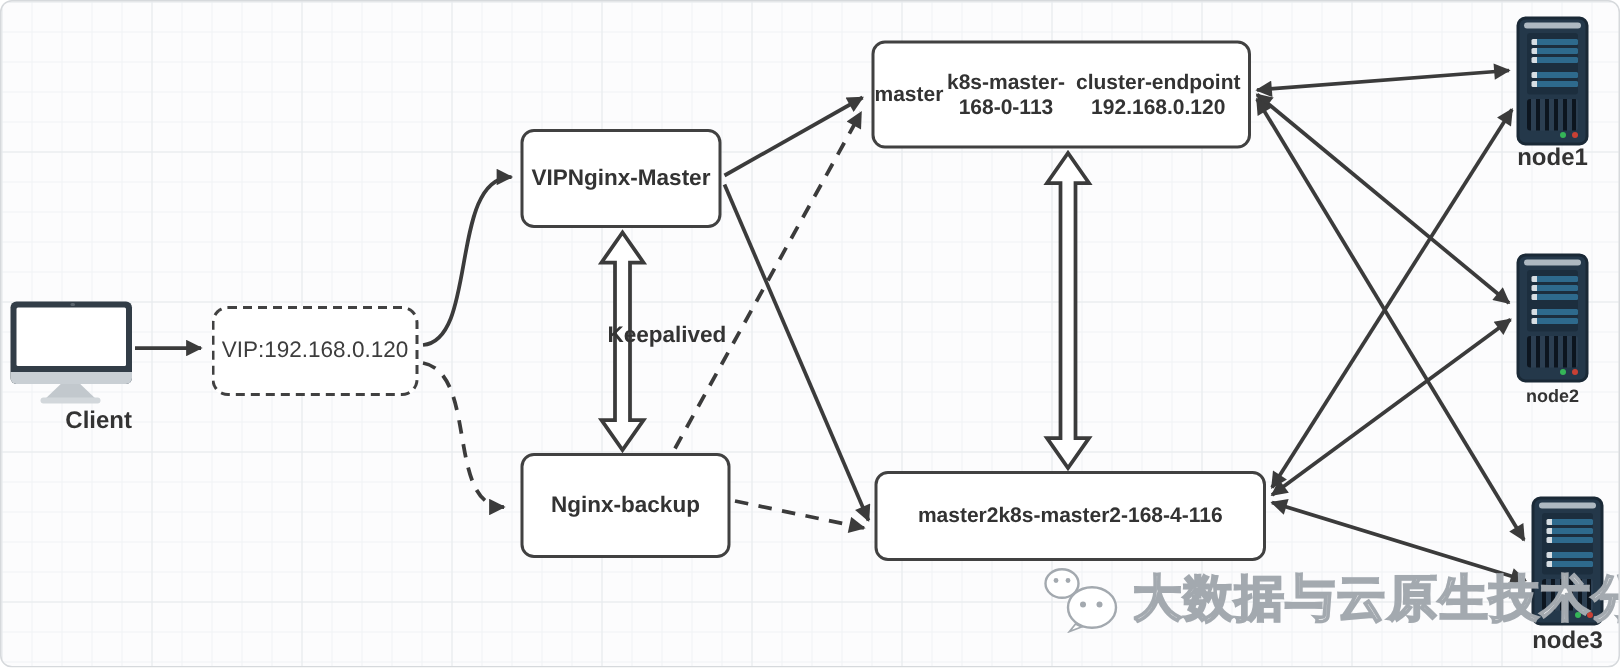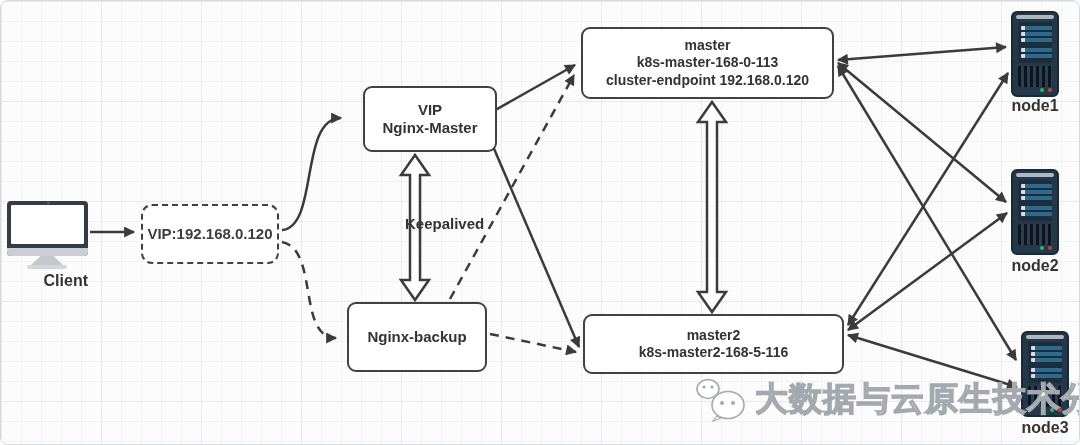--- a/index.html
+++ b/index.html
@@ -12,24 +12,24 @@
       linear-gradient(#e7eaed 1px, transparent 1px),
       linear-gradient(90deg, #e7eaed 1px, transparent 1px),
       linear-gradient(#f0f2f4 1px, transparent 1px),
       linear-gradient(90deg, #f0f2f4 1px, transparent 1px);
     background-size:100px 100px,100px 100px,20px 20px,20px 20px;
   }
   #wires{position:absolute;left:0;top:0;width:1080px;height:445px;}
 
   .box{
     position:absolute;background:#fff;border:2.5px solid #414141;border-radius:9px;
-    display:flex;flex-direction:column;align-items:center;justify-content:center;
+    display:flex;flex-direction:row;align-items:center;justify-content:center;
     color:#333;font-weight:bold;text-align:center;line-height:1.22;
   }
-  .box.dashed{border-style:dashed;border-radius:11px;font-weight:bold;color:#3d3d3d;}
+  .box.dashed{border-style:dashed;border-radius:11px;font-weight:normal;color:#3d3d3d;}
 
   .floatlabel{position:absolute;color:#333;font-weight:bold;white-space:nowrap;}
 
   
   .monitor{position:absolute;left:6px;top:200px;width:81px;height:55px;background:#323d47;
     border-radius:4px;padding:4px 4px 0 4px;}
   .monitor .screen{width:100%;height:39px;background:#fff;border-radius:1px;}
   .monitor .chin{position:absolute;left:0;bottom:0;width:100%;height:8px;background:#c9cfd4;
     border-radius:0 0 4px 4px;}
   .monitor .cam{position:absolute;top:1px;left:50%;width:3px;height:2px;margin-left:-1px;background:#5a646d;border-radius:1px;}
@@ -104,37 +104,37 @@
     <div class="chin"></div>
   </div>
   <div class="stand"></div>
   <div class="standbase"></div>
   <div class="floatlabel" style="left:6px;top:271px;width:81px;text-align:right;font-size:16px;">Client</div>
 
   <div class="box dashed" style="left:140px;top:203px;width:138px;height:60px;font-size:15px;">
     <span>VIP:192.168.0.120</span>
   </div>
 
-  <div class="box" style="left:346px;top:85px;width:134px;height:66px;font-size:15px;margin-left:16px;">
+  <div class="box" style="left:346px;top:85px;width:134px;height:66px;font-size:15px;">
     <span>VIP</span>
     <span>Nginx-Master</span>
   </div>
   <div class="box" style="left:346px;top:301px;width:140px;height:70px;font-size:15px;">
     <span>Nginx-backup</span>
   </div>
   <div class="floatlabel" style="left:404px;top:214px;font-size:15px;">Keepalived</div>
 
   <div class="box" style="left:580px;top:26px;width:253px;height:72px;font-size:14px;line-height:1.25;">
     <span>master</span>
     <span>k8s-master-168-0-113</span>
     <span>cluster-endpoint 192.168.0.120</span>
   </div>
   <div class="box" style="left:582px;top:313px;width:261px;height:60px;font-size:14px;">
     <span>master2</span>
-    <span>k8s-master2-168-5-116</span>
+    <span>k8s-master2-168-4-116</span>
   </div>
 
   <div class="server" style="left:1010px;top:10px;">
     <div class="cap"></div>
     <div class="panel">
       <div class="bar" style="top:4px;"></div>
         <div class="bar" style="top:10px;"></div>
       <div class="bar" style="top:16px;"></div>
         <div class="bar" style="top:26px;"></div>
       <div class="bar" style="top:32px;"></div>
@@ -155,21 +155,21 @@
       <div class="bar" style="top:16px;"></div>
         <div class="bar" style="top:26px;"></div>
       <div class="bar" style="top:32px;"></div>
     </div>
     <div class="vent"></div>
     <div class="leds">
         <div class="led green"></div>
         <div class="led red"></div>
       </div>
   </div>
-  <div class="floatlabel" style="left:1008px;top:256px;width:52px;text-align:center;font-size:16px;">node2</div>
+  <div class="floatlabel" style="left:1008px;top:256px;width:52px;text-align:center;font-size:12px;">node2</div>
 
   <div class="server" style="left:1020px;top:330px;">
     <div class="cap"></div>
     <div class="panel">
       <div class="bar" style="top:4px;"></div>
         <div class="bar" style="top:10px;"></div>
       <div class="bar" style="top:16px;"></div>
         <div class="bar" style="top:26px;"></div>
       <div class="bar" style="top:32px;"></div>
     </div>

